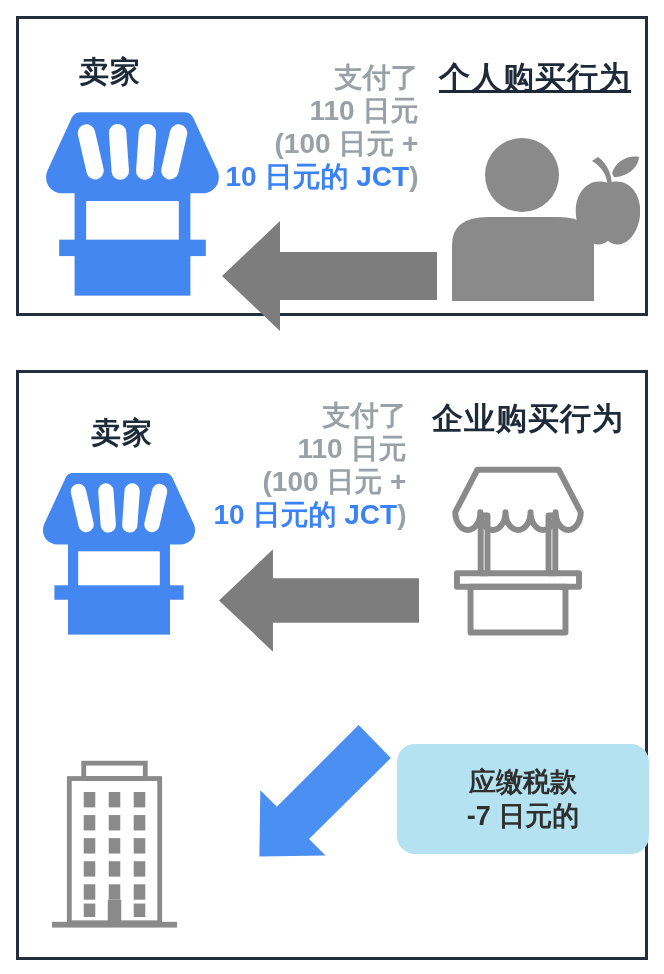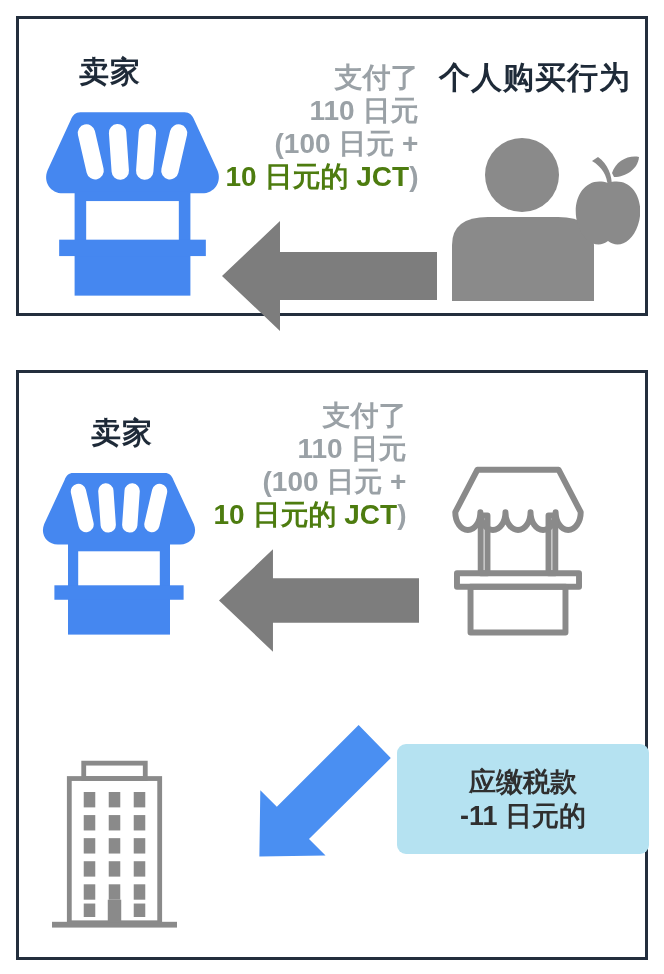--- a/index.html
+++ b/index.html
@@ -11,39 +11,39 @@
   #panel-top{left:16px;top:16px;width:632px;height:300px;}
   #panel-bottom{left:16px;top:370px;width:632px;height:590px;}
   .heading{
     position:absolute;font-weight:bold;color:#1e2a38;font-size:30px;
     white-space:nowrap;transform:translateX(-50%);letter-spacing:1px;
   }
   .pay-block{
     position:absolute;text-align:right;font-weight:bold;font-size:28px;
     line-height:33px;color:#9aa1a6;white-space:nowrap;transform:translateX(-50%);
   }
-  .pay-blue{color:#4d7c0f;}
+  .pay-blue{color:#3b82f6;}
   .icon-abs{position:absolute;}
   .tax-box{
     position:absolute;background:#b5e2f1;border-radius:18px;
     display:flex;flex-direction:column;justify-content:center;
     text-align:center;color:#2f2f2f;font-weight:bold;font-size:27px;line-height:34px;
     box-sizing:border-box;
   }
 </style>
 </head>
 <body>
 
 <div class="canvas">
 
   <div class="panel" id="panel-top">
 
     <div class="heading" style="left:91px;top:33px;">卖家</div>
 
-    <div class="heading" style="left:516px;top:38px;font-size:31px;">个人购买行为</div>
+    <div class="heading" style="left:516px;top:38px;font-size:31px;text-decoration:underline;">个人购买行为</div>
 
     <div class="pay-block" style="left:303px;top:42px;">
       <div>支付了</div>
       <div>110 日元</div>
       <div>(100 日元 +</div>
       <div><span class="pay-blue">10 日元的 JCT</span><span>)</span></div>
     </div>
 
     <svg class="icon-abs" style="left:17px;top:86px;" width="193" height="196" viewBox="0 0 200 200">
       <g fill="#4587f0">
@@ -82,20 +82,21 @@
         <path d="M168,62 C167,50 162,42 152,36 L158,32 C168,39 172,50 172,62 Z"></path>
         <path d="M172,48 C176,36 188,30 199,32 C198,44 186,52 174,52 Z"></path>
       </g>
     </svg>
   </div>
 
   <div class="panel" id="panel-bottom">
 
     <div class="heading" style="left:103px;top:40px;">卖家</div>
 
+    <div class="heading" style="left:509px;top:25px;font-size:31px;">企业购买行为</div>
 
     <div class="pay-block" style="left:291px;top:26px;">
       <div>支付了</div>
       <div>110 日元</div>
       <div>(100 日元 +</div>
       <div><span class="pay-blue">10 日元的 JCT</span><span>)</span></div>
     </div>
 
     <svg class="icon-abs" style="left:15px;top:94px;" width="170" height="172" viewBox="0 0 200 200">
       <g fill="#4587f0">
@@ -165,19 +166,19 @@
         <rect x="33" y="154" width="12" height="14"></rect>
           <rect x="58" y="150" width="14" height="24"></rect>
           <rect x="85" y="154" width="12" height="14"></rect>
       </g>
     </svg>
 
     <svg class="icon-abs" style="left:222px;top:322px;" width="170" height="185" viewBox="0 0 185 190">
       <polygon points="20,170 92,169 74,151 163,63 128,27 39,116 21,98" fill="#4a8ff2"></polygon>
     </svg>
 
-    <div class="tax-box" style="left:378px;top:371px;width:252px;height:110px;border-radius:9px;">
+    <div class="tax-box" style="left:378px;top:371px;width:252px;height:110px;">
       <div>应缴税款</div>
-      <div>-11 日元的</div>
+      <div>-7 日元的</div>
     </div>
   </div>
 
 </div>
 
 </body></html>

